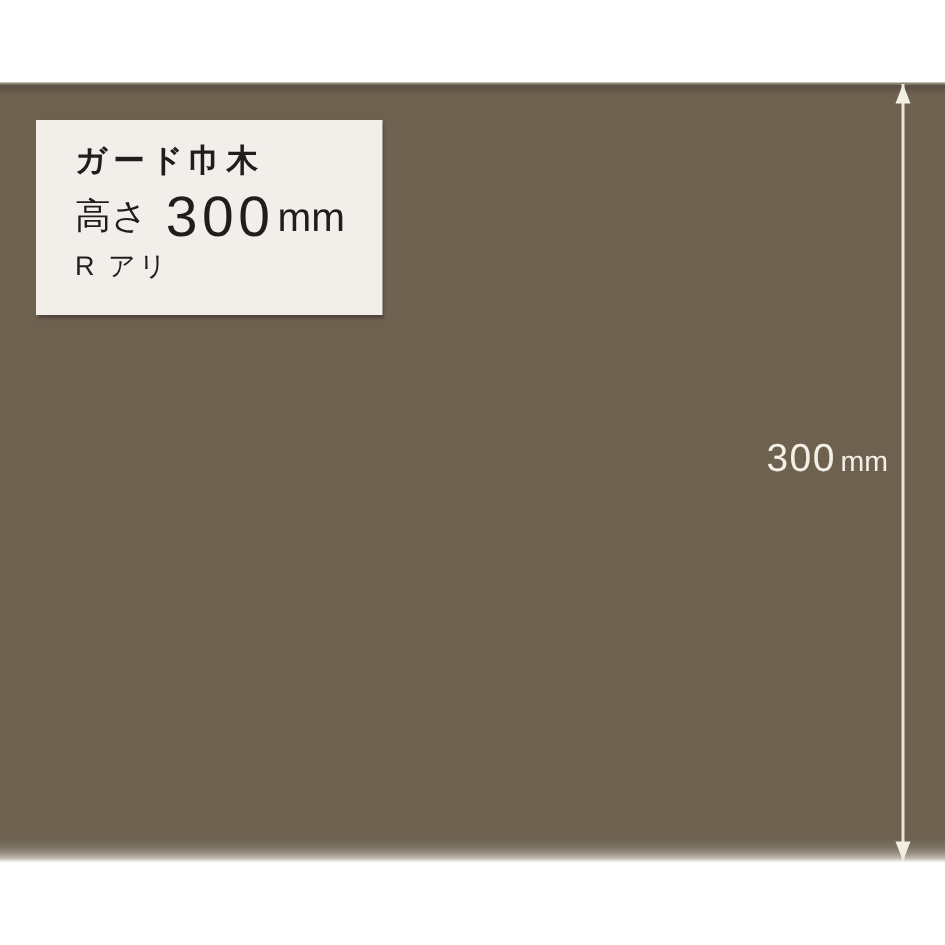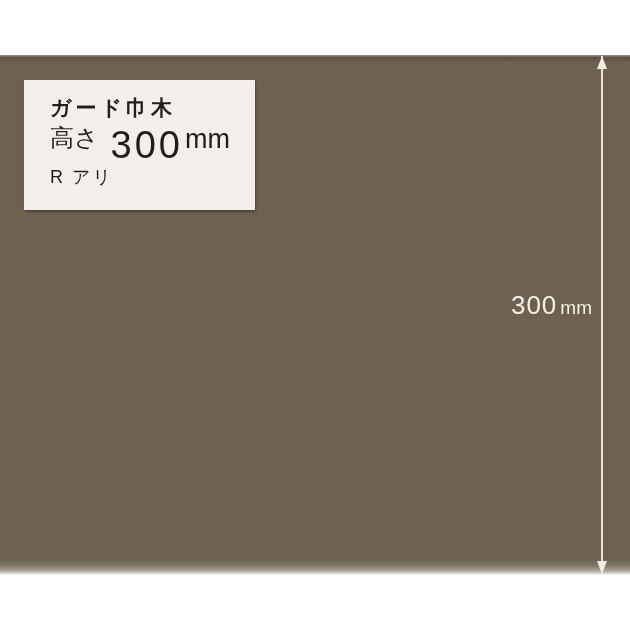--- a/index.html
+++ b/index.html
@@ -49,21 +49,21 @@
     margin: 17px 0 0 26px;
     font-size: 21px;
     font-weight: bold;
     letter-spacing: 4px;
     line-height: 1;
     white-space: nowrap;
   }
   .l2 {
     margin: 8px 0 0 26px;
     display: flex;
-    align-items: flex-start;
+    align-items: center;
     line-height: 1;
     white-space: nowrap;
   }
   .height-label { font-size: 24px; }
   .height-value { font-size: 38px; margin-left: 12px; letter-spacing: 3px; }
   .height-unit  { font-size: 27px; margin-left: 2px; }
   .l3 {
     margin: 4px 0 0 26px;
     font-size: 18px;
     line-height: 1;

